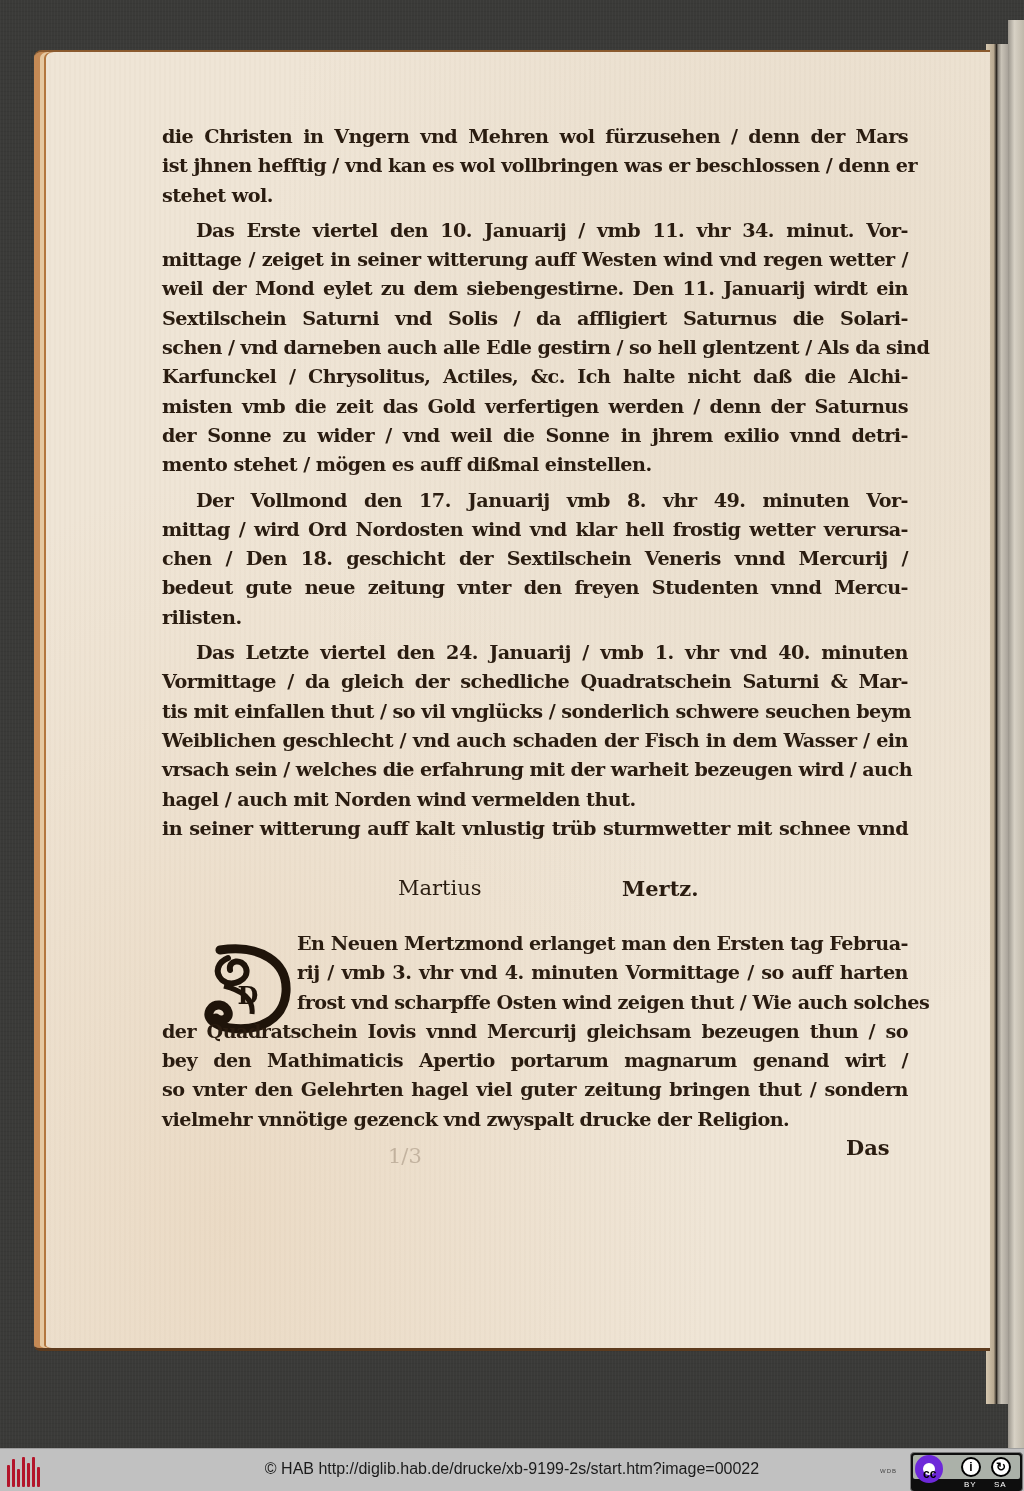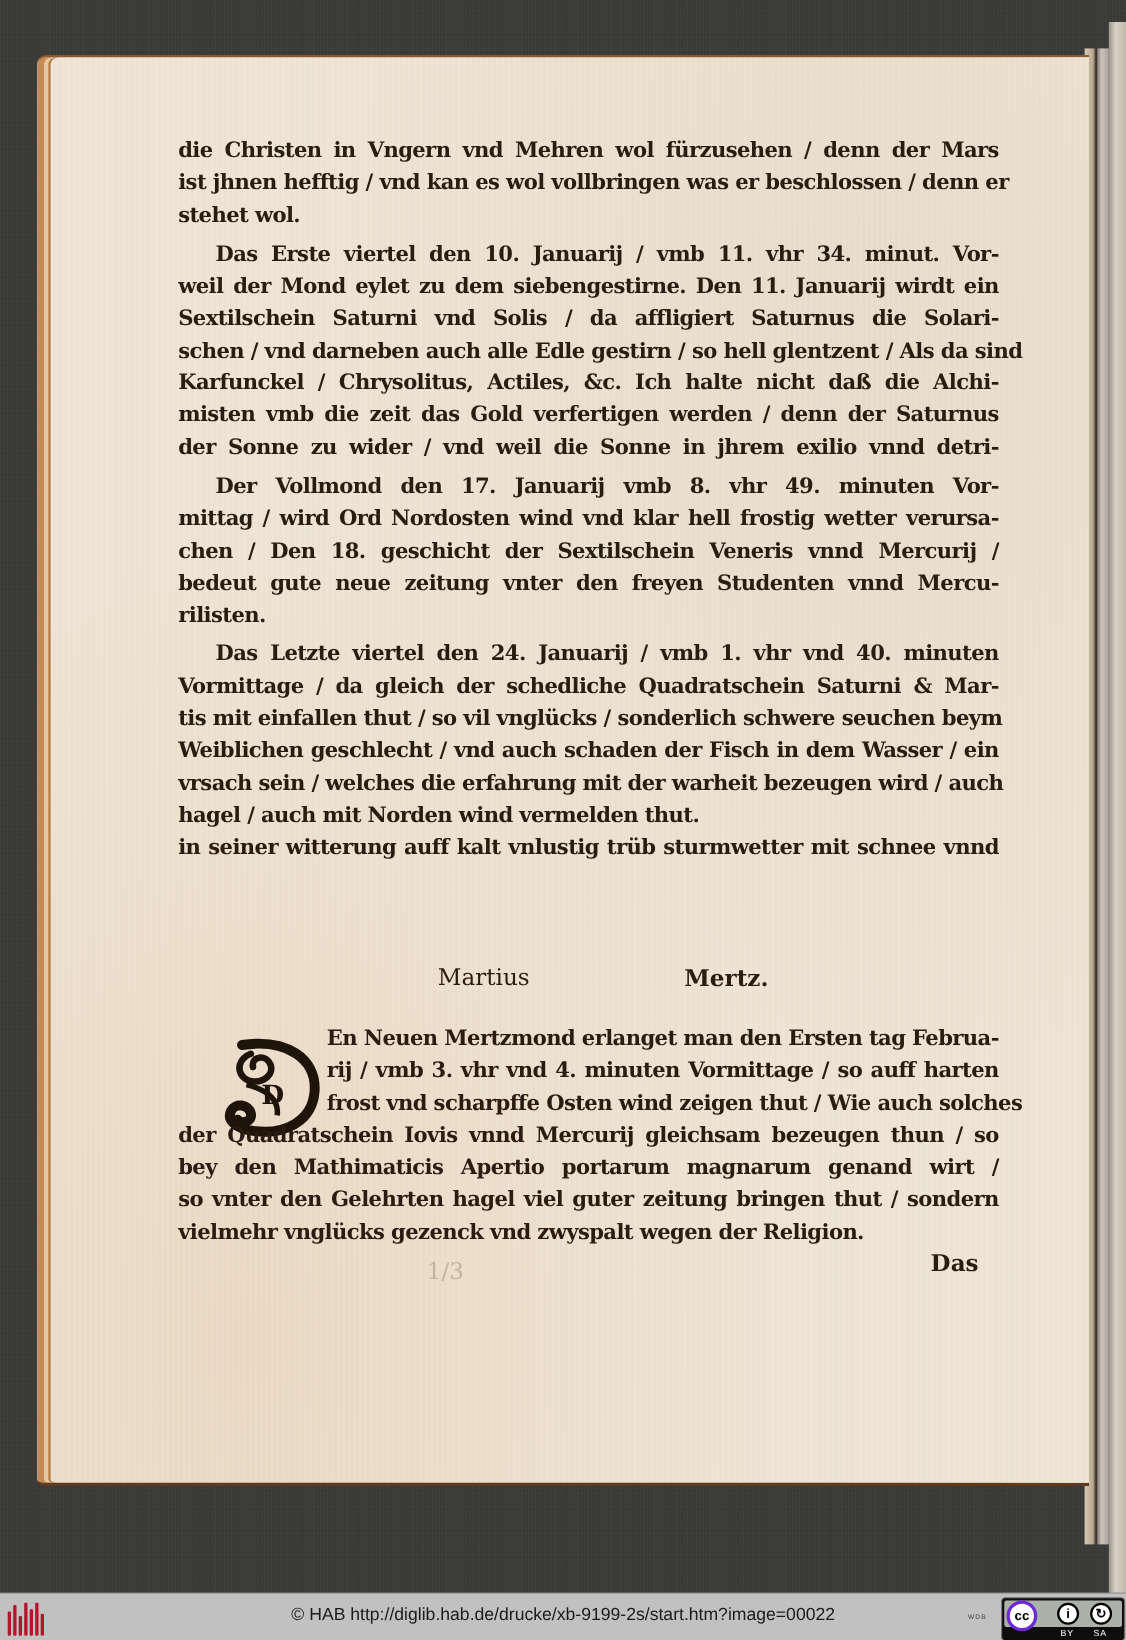--- a/index.html
+++ b/index.html
@@ -100,21 +100,21 @@
   }
   .cc-badge {
     position: absolute; left: 910px; top: 3px; width: 111px; height: 38px;
     background: #0e0e0e; border-radius: 4px; border: 1px solid #777;
   }
   .cc-badge .panel {
     position: absolute; left: 2px; top: 2px; width: 107px; height: 24px; background: #abb1a9; border-radius: 2px;
   }
   .cc-badge .cc-circle {
     position: absolute; left: 4px; top: 2px; width: 28px; height: 28px; border-radius: 50%;
-    background: #fff; border: 3px solid #6d28d9; box-sizing: border-box;
+    background: #fff; border: 8px solid #6d28d9; box-sizing: border-box;
     font-family: "Liberation Sans", sans-serif; font-weight: bold; font-size: 12px; line-height: 22px; text-align: center; color: #000;
   }
   .cc-badge .by-circle, .cc-badge .sa-circle {
     position: absolute; top: 4px; width: 20px; height: 20px; border-radius: 50%;
     background: #fff; border: 2px solid #000; box-sizing: border-box;
     font-family: "Liberation Sans", sans-serif; font-weight: bold; font-size: 12px; line-height: 16px; text-align: center; color: #000;
   }
   .cc-badge .by-circle { left: 50px; }
   .cc-badge .sa-circle { left: 80px; }
   .cc-badge .lbl {
@@ -134,26 +134,28 @@
 
 <div class="text-block">
   <p class="para">
     <span class="line">die Christen in Vngern vnd Mehren wol fürzusehen / denn der Mars</span>
     <span class="line">ist jhnen hefftig / vnd kan es wol vollbringen was er beschlossen / denn er</span>
     <span class="line last">stehet wol.</span>
   </p>
   <div class="gap-a"></div>
   <p class="para">
     <span class="line indent">Das Erste viertel den 10. Januarij / vmb 11. vhr 34. minut. Vor-</span>
+    <span class="line">mittage / zeiget in seiner witterung auff Westen wind vnd regen wetter /</span>
     <span class="line">weil der Mond eylet zu dem siebengestirne. Den 11. Januarij wirdt ein</span>
     <span class="line">Sextilschein Saturni vnd Solis / da affligiert Saturnus die Solari-</span>
     <span class="line">schen / vnd darneben auch alle Edle gestirn / so hell glentzent / Als da sind</span>
     <span class="line">Karfunckel / Chrysolitus, Actiles, &amp;c. Ich halte nicht daß die Alchi-</span>
     <span class="line">misten vmb die zeit das Gold verfertigen werden / denn der Saturnus</span>
     <span class="line">der Sonne zu wider / vnd weil die Sonne in jhrem exilio vnnd detri-</span>
+    <span class="line last">mento stehet / mögen es auff dißmal einstellen.</span>
   </p>
   <div class="gap-a"></div>
   <p class="para">
     <span class="line indent">Der Vollmond den 17. Januarij vmb 8. vhr 49. minuten Vor-</span>
     <span class="line">mittag / wird Ord Nordosten wind vnd klar hell frostig wetter verursa-</span>
     <span class="line">chen / Den 18. geschicht der Sextilschein Veneris vnnd Mercurij /</span>
     <span class="line">bedeut gute neue zeitung vnter den freyen Studenten vnnd Mercu-</span>
     <span class="line last">rilisten.</span>
   </p>
   <div class="gap-a"></div>
@@ -182,21 +184,21 @@
   </svg>
 </div>
 
 <div class="march-block">
   <span class="line short">En Neuen Mertzmond erlanget man den Ersten tag Februa-</span>
   <span class="line short">rij / vmb 3. vhr vnd 4. minuten Vormittage / so auff harten</span>
   <span class="line short">frost vnd scharpffe Osten wind zeigen thut / Wie auch solches</span>
   <span class="line">der Quadratschein Iovis vnnd Mercurij gleichsam bezeugen thun / so</span>
   <span class="line">bey den Mathimaticis Apertio portarum magnarum genand wirt /</span>
   <span class="line">so vnter den Gelehrten hagel viel guter zeitung bringen thut / sondern</span>
-  <span class="line last">vielmehr vnglücks gezenck vnd zwyspalt wegen der Religion.</span>
+  <span class="line last">vielmehr vnnötige gezenck vnd zwyspalt drucke der Religion.</span>
 </div>
 
 <span class="pencil-mark">1/3</span>
 <span class="catchword">Das</span>
 
 <div class="footer">
   <div class="hab-logo">
     <span style="left:3px;height:22px"></span>
     <span style="left:8px;height:28px"></span>
     <span style="left:13px;height:18px"></span>

